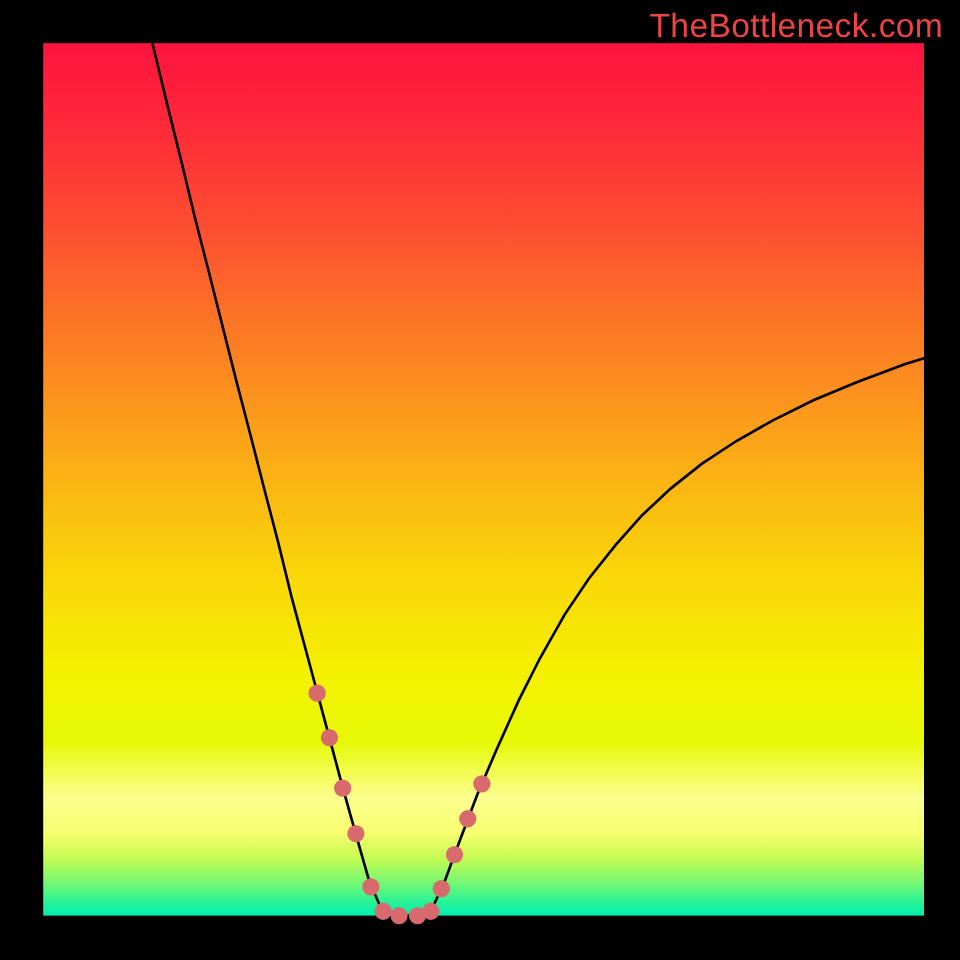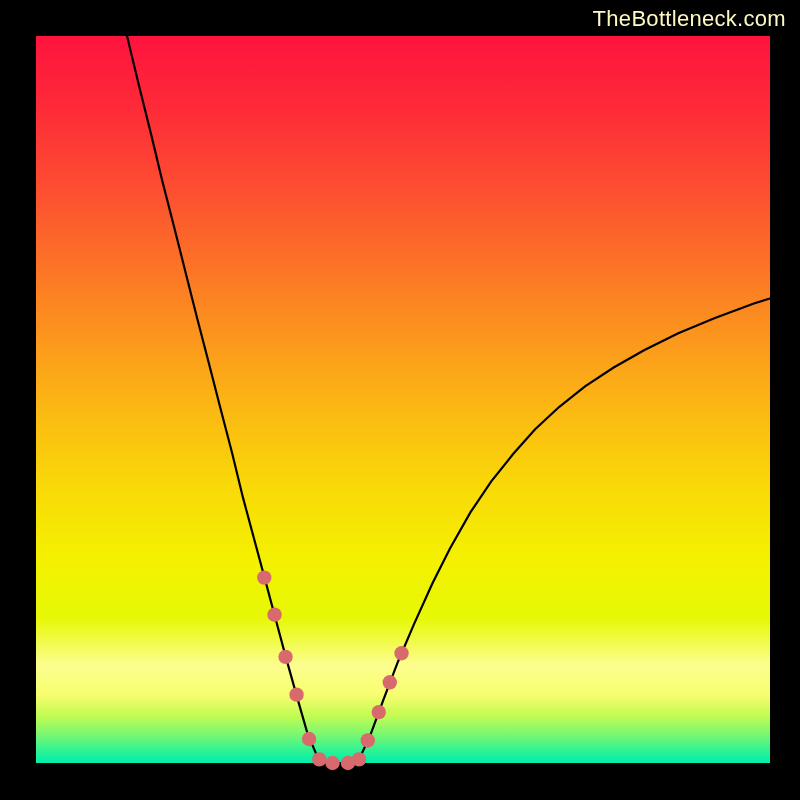--- a/index.html
+++ b/index.html
@@ -13,22 +13,22 @@
   }
   .stage {
     position: relative;
     width: 800px;
     height: 800px;
   }
   .watermark {
     position: absolute;
     top: 6px;
     right: 14px;
-    color: #fef9c3;
-    font-size: 22px;
+    color: #ef4444;
+    font-size: 28px;
     font-weight: 500;
     letter-spacing: 0.3px;
     z-index: 5;
   }
   svg {
     position: absolute;
     top: 0;
     left: 0;
   }
   .curve {

